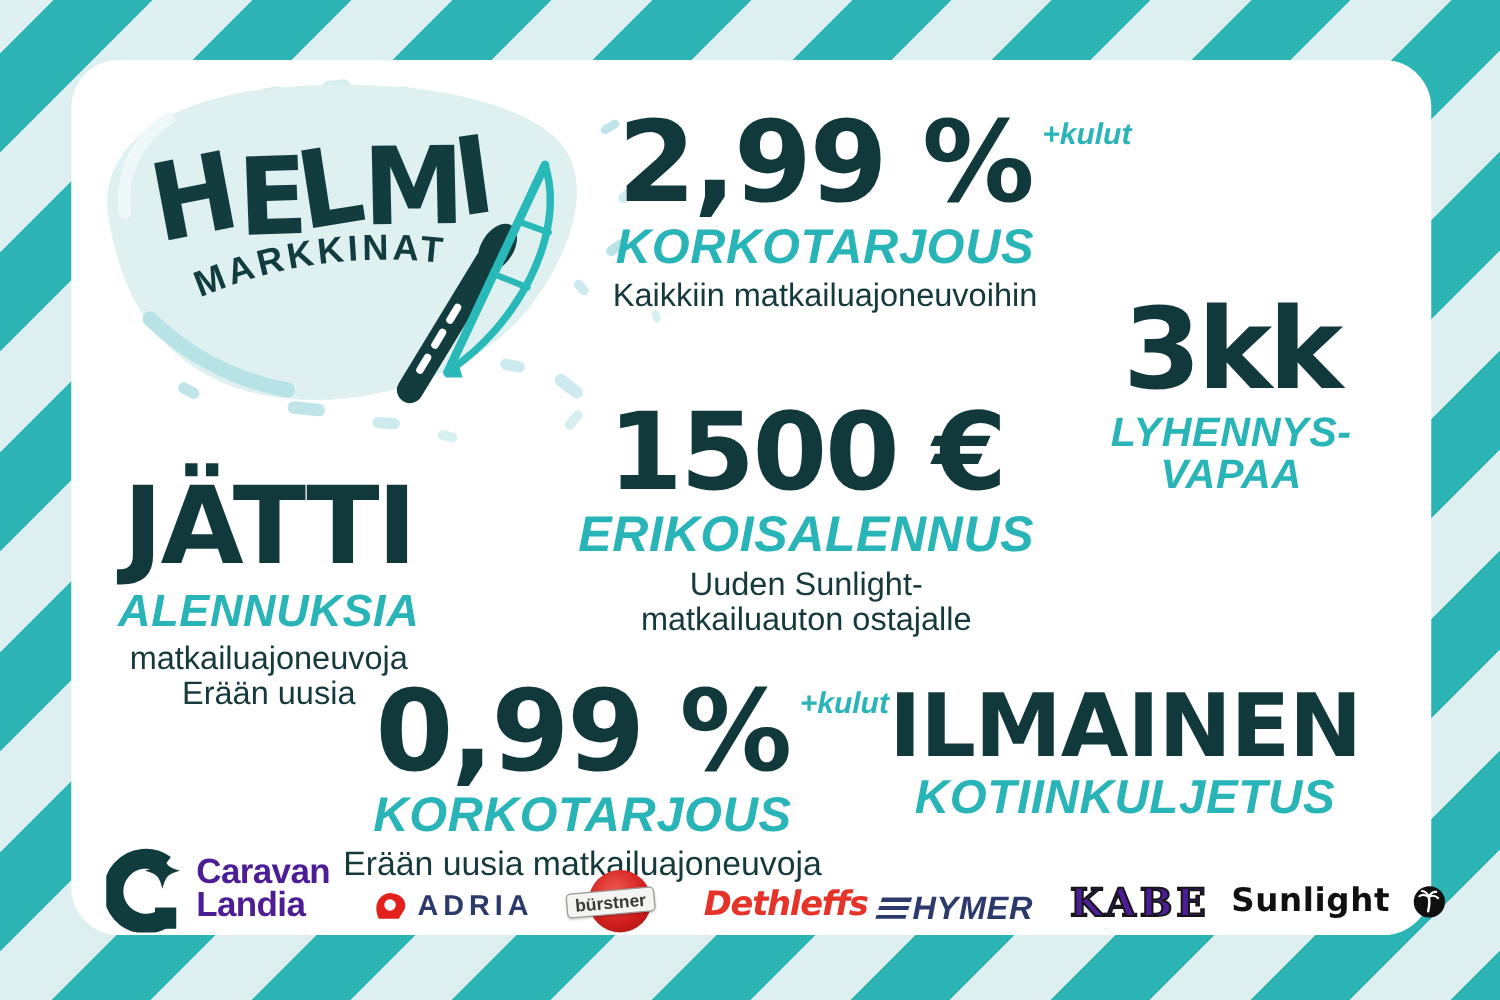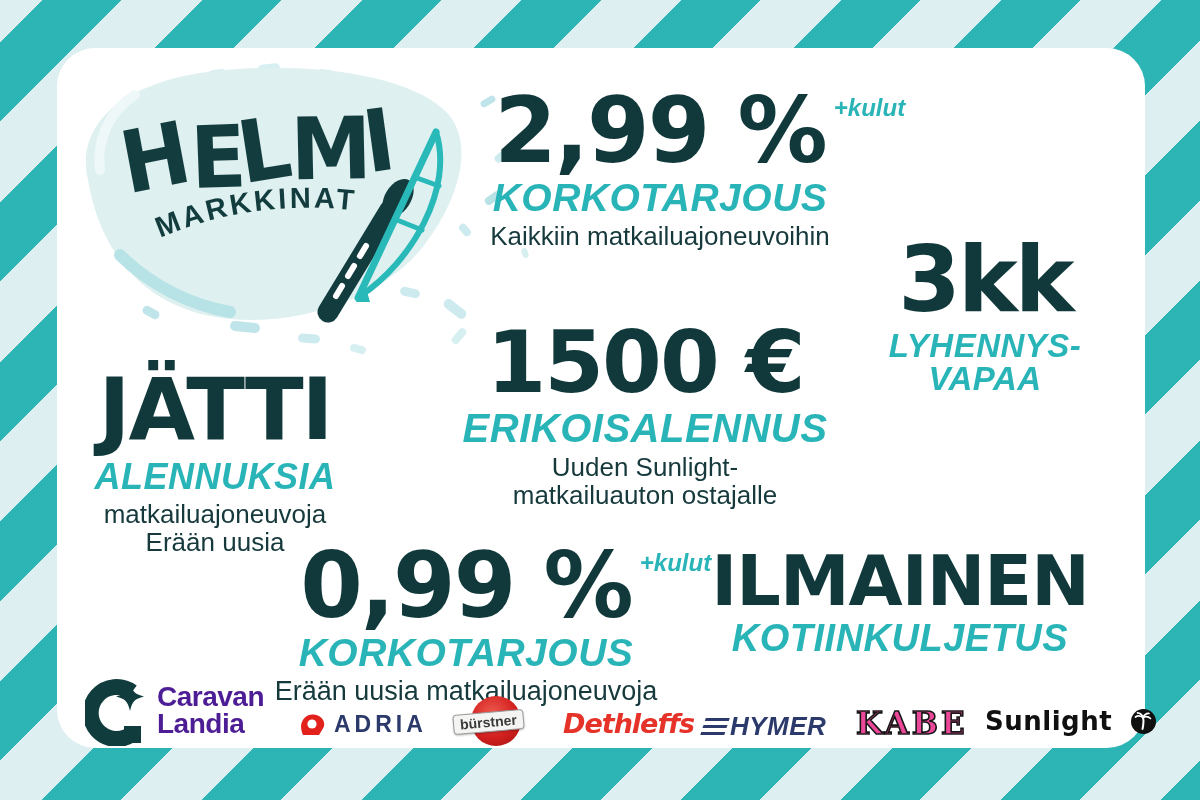--- a/index.html
+++ b/index.html
@@ -36,21 +36,21 @@
   #offer-rate-top{left:430px;top:88px;width:460px;}
   #offer-rate-top .big-value{font-size:90px;}
   #offer-rate-top .offer-heading{font-size:39px;margin-top:4px;}
   #offer-grace{left:855px;top:237px;width:260px;}
   #offer-grace .big-value{font-size:90px;letter-spacing:-3px;}
   #offer-grace .offer-heading{font-size:33px;margin-top:6px;line-height:1.02;}
   #offer-special{left:430px;top:322px;width:430px;}
   #offer-special .big-value{font-size:86px;}
   #offer-special .offer-heading{font-size:40px;margin-top:4px;}
   #offer-jatti{left:55px;top:362px;width:320px;}
-  #offer-jatti .big-value{font-size:86px;line-height:1.1;}
+  #offer-jatti .big-value{font-size:86px;line-height:1.1;margin-top:12px;}
   #offer-jatti .offer-heading{font-size:36px;margin-top:2px;}
   #offer-rate-low{left:246px;top:543px;width:440px;}
   #offer-rate-low .big-value{font-size:90px;}
   #offer-rate-low .offer-heading{font-size:39px;margin-top:4px;}
   #offer-rate-low .offer-sub{font-size:27px;}
   #offer-delivery{left:680px;top:548px;width:440px;}
   #offer-delivery .big-value{font-size:70px;letter-spacing:-1px;}
   #offer-delivery .offer-heading{font-size:38px;margin-top:4px;}
   
   .brand{position:absolute;white-space:nowrap;}
@@ -65,21 +65,21 @@
     background:#f4f4f2;border:1px solid #9a9a9a;border-radius:4px;padding:1px 6px;
     font-weight:700;font-size:14px;color:#3a3a3a;box-shadow:0 1px 2px rgba(0,0,0,.25);}
   #brand-dethleffs{left:563px;top:708px;}
   .dethleffs-text{font-family:"DejaVu Sans",sans-serif;font-weight:700;font-style:italic;
     font-size:27px;color:#e63329;letter-spacing:-1px;}
   #brand-hymer{left:703px;top:711px;display:flex;align-items:center;}
   .hymer-bars{width:24px;height:17px;margin-right:3px;transform:skewX(-18deg);
     background:repeating-linear-gradient(#2b3a6b 0 3.5px,transparent 3.5px 6.8px);}
   .hymer-text{font-weight:700;font-style:italic;font-size:26px;color:#2b3a6b;letter-spacing:0.5px;text-align:center;}
   #brand-kabe{left:856px;top:705px;}
-  .kabe-text{font-family:"DejaVu Serif",serif;font-weight:700;font-size:31px;color:#ec4899;
+  .kabe-text{font-family:"DejaVu Serif",serif;font-weight:700;font-size:31px;color:#4c1d95;
     letter-spacing:3px;-webkit-text-stroke:1.6px #151515;}
   #brand-sunlight{left:985px;top:706px;display:flex;align-items:center;gap:18px;text-align:right;}
   .sunlight-text{font-family:"DejaVu Sans",sans-serif;font-weight:700;font-size:26px;color:#101010;letter-spacing:0.5px;}
 </style>
 </head>
 <body>
 
 <div class="card"></div>
 
 <div class="dash" style="left:168px;top:78px;width:24px;height:9px;background:#c9e9ec;transform:rotate(-12deg);"></div>

